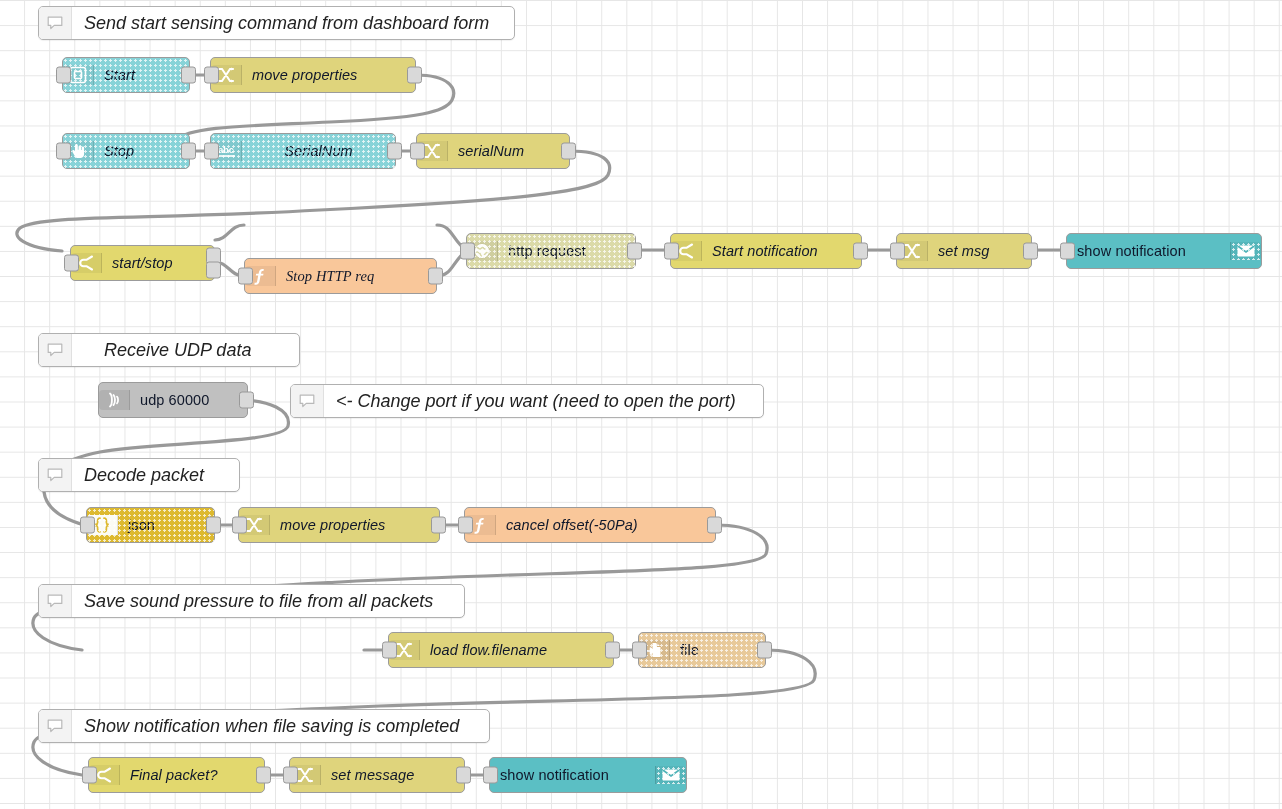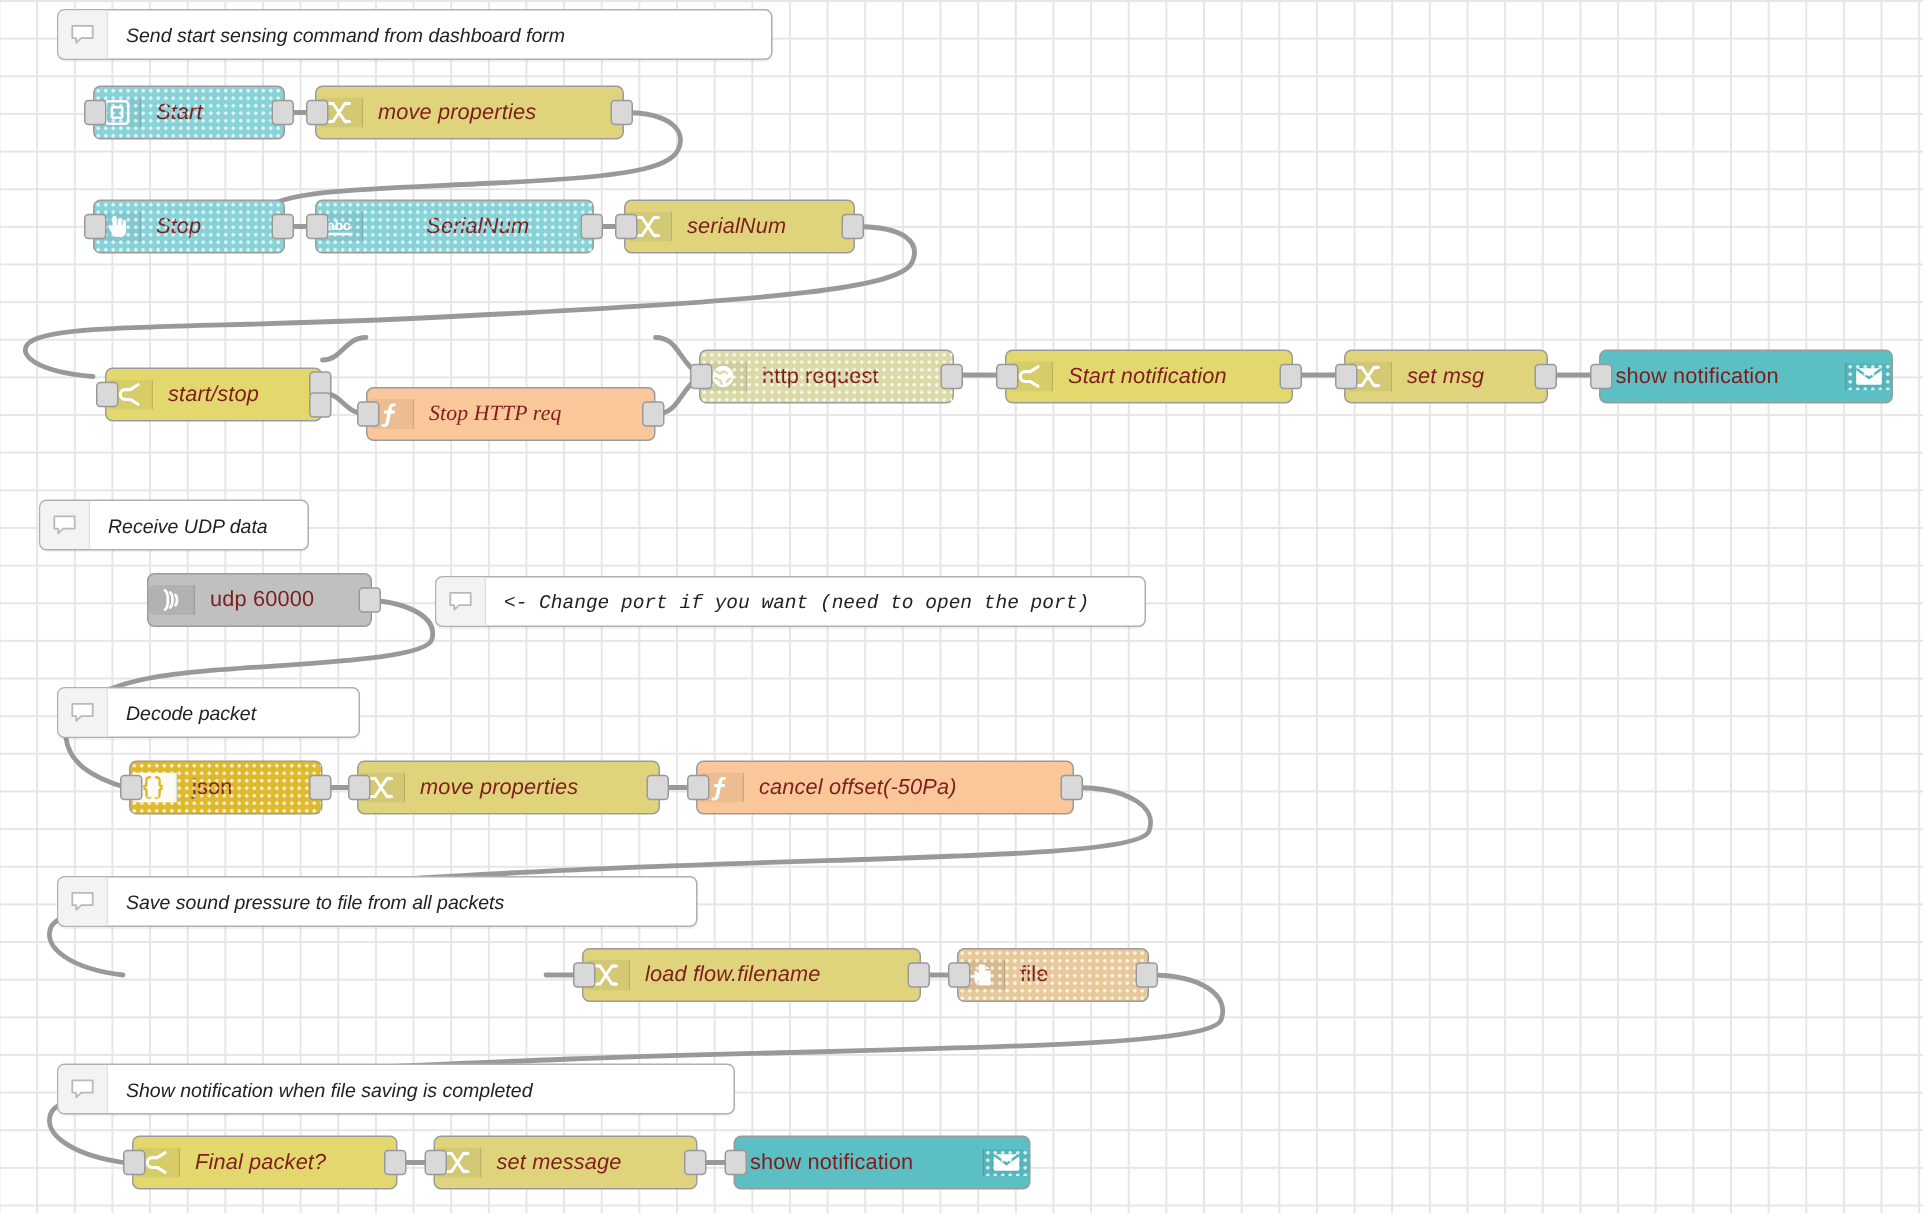--- a/index.html
+++ b/index.html
@@ -52,21 +52,21 @@
   }
   .node .icon.right {
     border-right: none;
     border-left: 1px solid rgba(0,0,0,0.12);
     border-radius: 0 4px 4px 0;
   }
   .node .label {
     flex: 1;
     font-size: 14.5px;
     font-style: italic;
-    color: #7f1d1d;
+    color: #0f172a;
     padding: 0 10px;
     white-space: nowrap;
     letter-spacing: 0.1px;
   }
   .node .label.plain { font-style: normal; }
   .node .label.center { text-align: center; }
 
   
   .dots::after {
     content:"";
@@ -107,21 +107,21 @@
   .comment .cicon {
     width: 32px; flex: 0 0 32px;
     background: #f3f3f3;
     border-right: 1px solid #e0e0e0;
     border-radius: 4px 0 0 4px;
     display:flex; align-items:center; justify-content:center;
   }
   .comment .clabel {
     flex: 1;
     display: flex; align-items: center;
-    font-size: 13px;
+    font-size: 18px;
     font-style: italic;
     color: #222;
     padding: 0 12px;
     white-space: nowrap;
   }
 </style>
 </head>
 <body>
 
 <div id="canvas">
@@ -175,30 +175,30 @@
 
   <div class="comment" style="left:38px; top:6px; width:477px;">
     <span class="cicon">
       <svg width="20" height="20" viewBox="0 0 20 20">
           <path d="M3.2 4.2h13.6v8.2H9.2l-3.4 3.1v-3.1H3.2z" fill="#fff" stroke="#b9b9b9" stroke-width="1.2" stroke-linejoin="round"></path>
         </svg>
     </span>
     <span class="clabel">Send start sensing command from dashboard form</span>
   </div>
 
-  <div class="comment" style="left:26px; top:333px; width:180px;">
+  <div class="comment" style="left:38px; top:333px; width:262px;gap:20px;">
     <span class="cicon">
       <svg width="20" height="20" viewBox="0 0 20 20">
           <path d="M3.2 4.2h13.6v8.2H9.2l-3.4 3.1v-3.1H3.2z" fill="#fff" stroke="#b9b9b9" stroke-width="1.2" stroke-linejoin="round"></path>
         </svg>
     </span>
     <span class="clabel">Receive UDP data</span>
   </div>
 
-  <div class="comment" style="left:290px; top:384px; width:474px;font-family:Liberation Mono, monospace;">
+  <div class="comment" style="left:290px; top:384px; width:474px;">
     <span class="cicon">
       <svg width="20" height="20" viewBox="0 0 20 20">
           <path d="M3.2 4.2h13.6v8.2H9.2l-3.4 3.1v-3.1H3.2z" fill="#fff" stroke="#b9b9b9" stroke-width="1.2" stroke-linejoin="round"></path>
         </svg>
     </span>
     <span class="clabel">&lt;- Change port if you want (need to open the port)</span>
   </div>
 
   <div class="comment" style="left:38px; top:458px; width:202px;">
     <span class="cicon">

